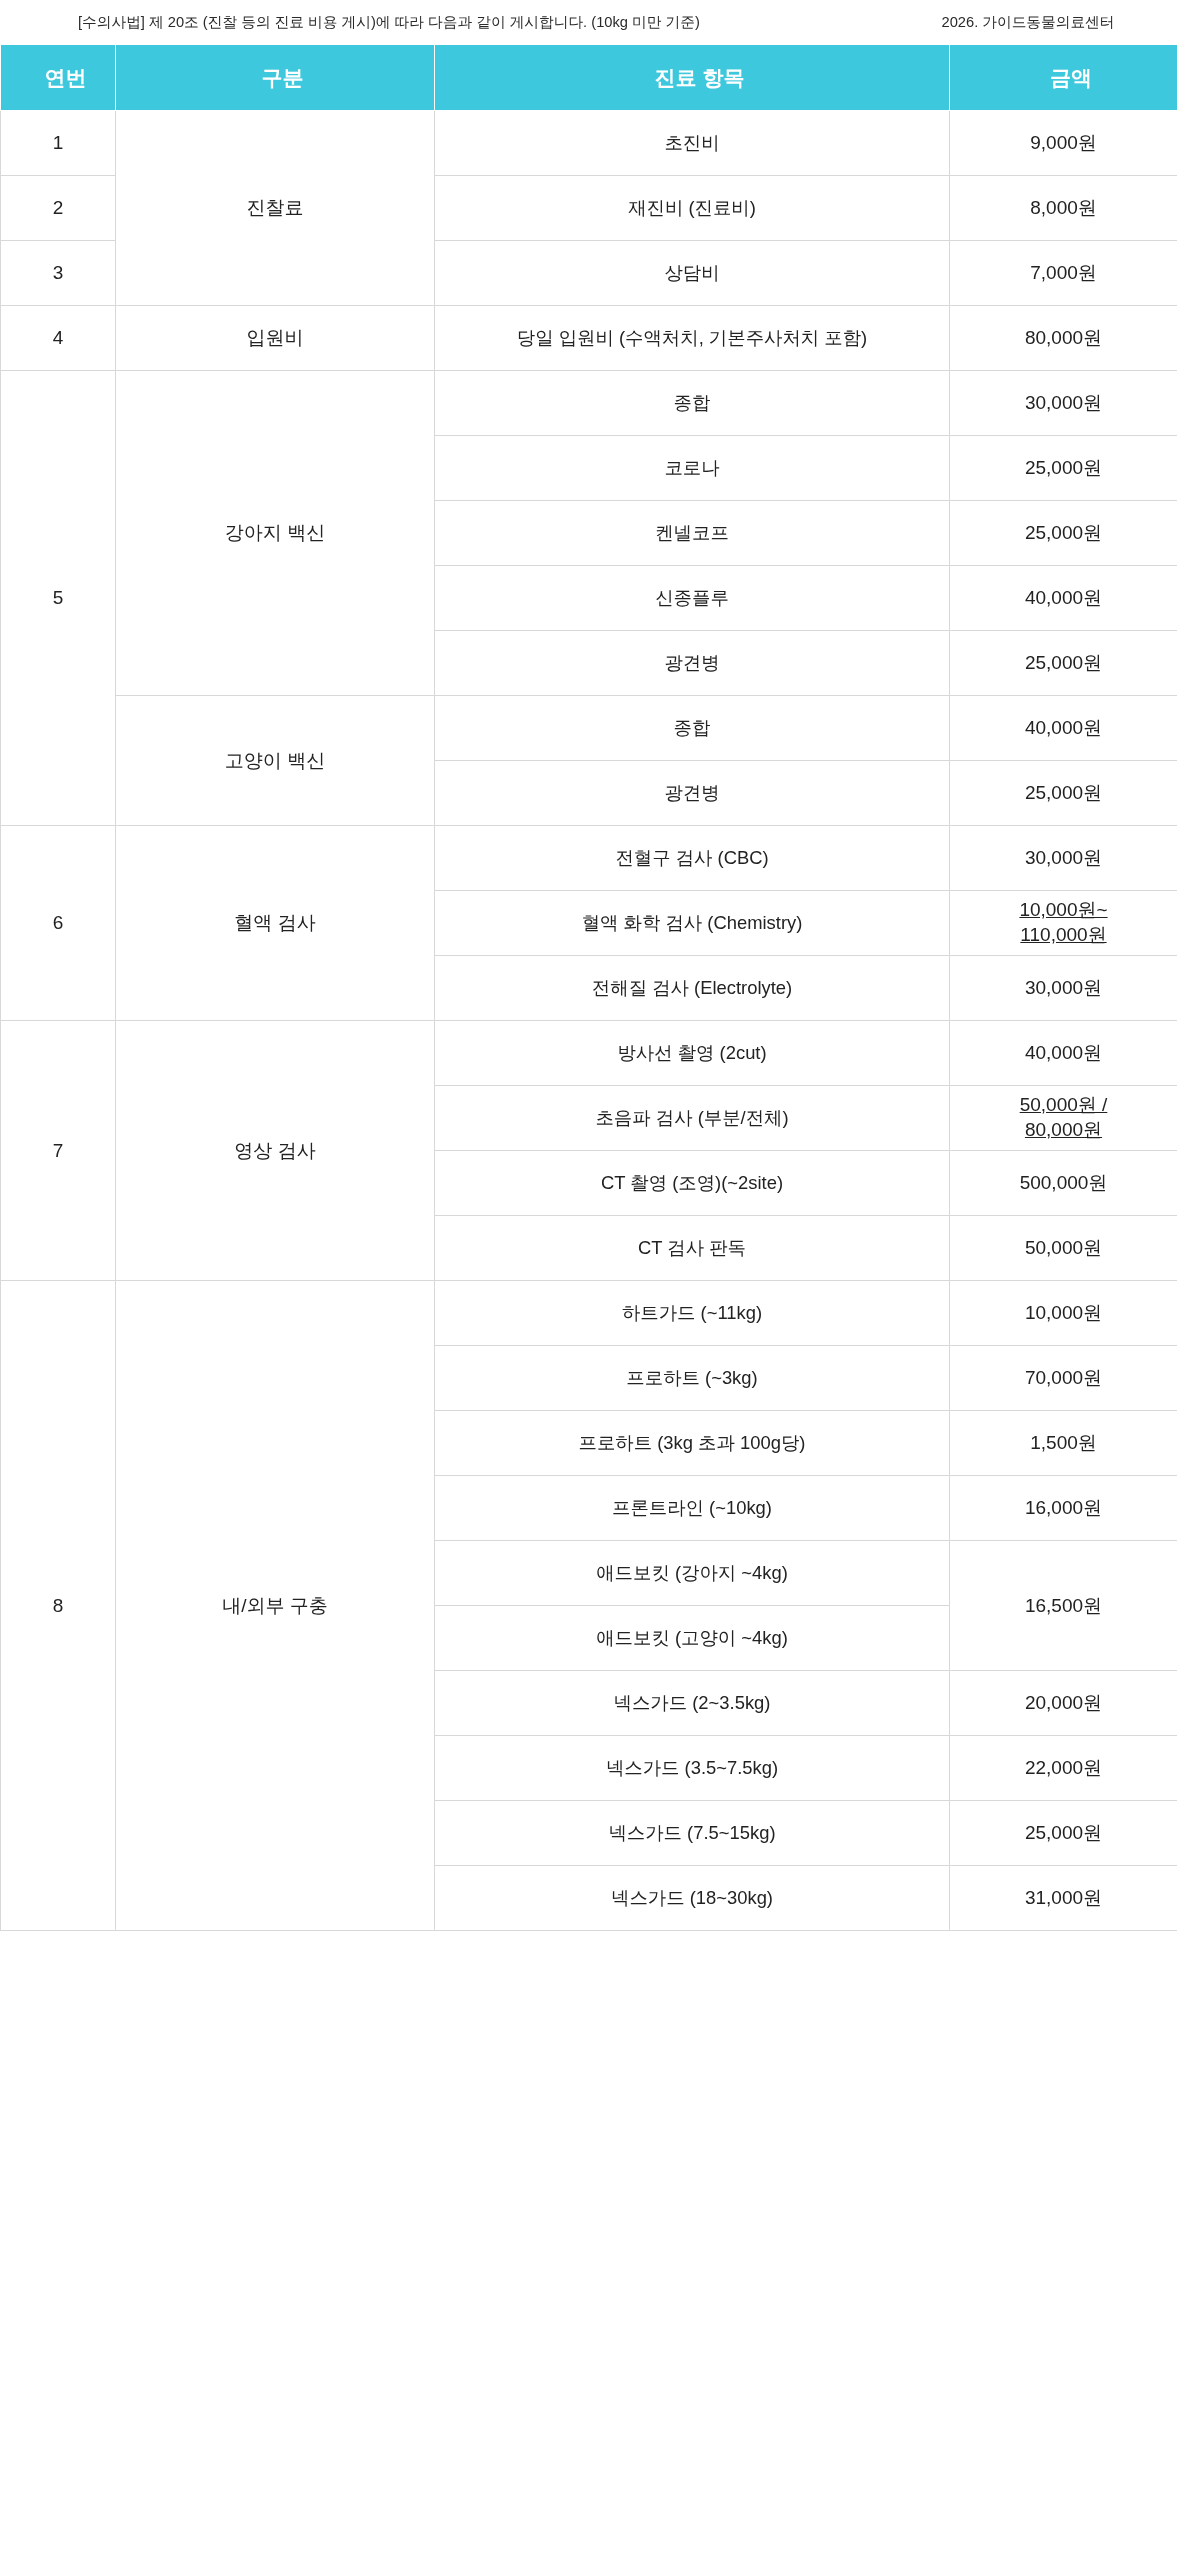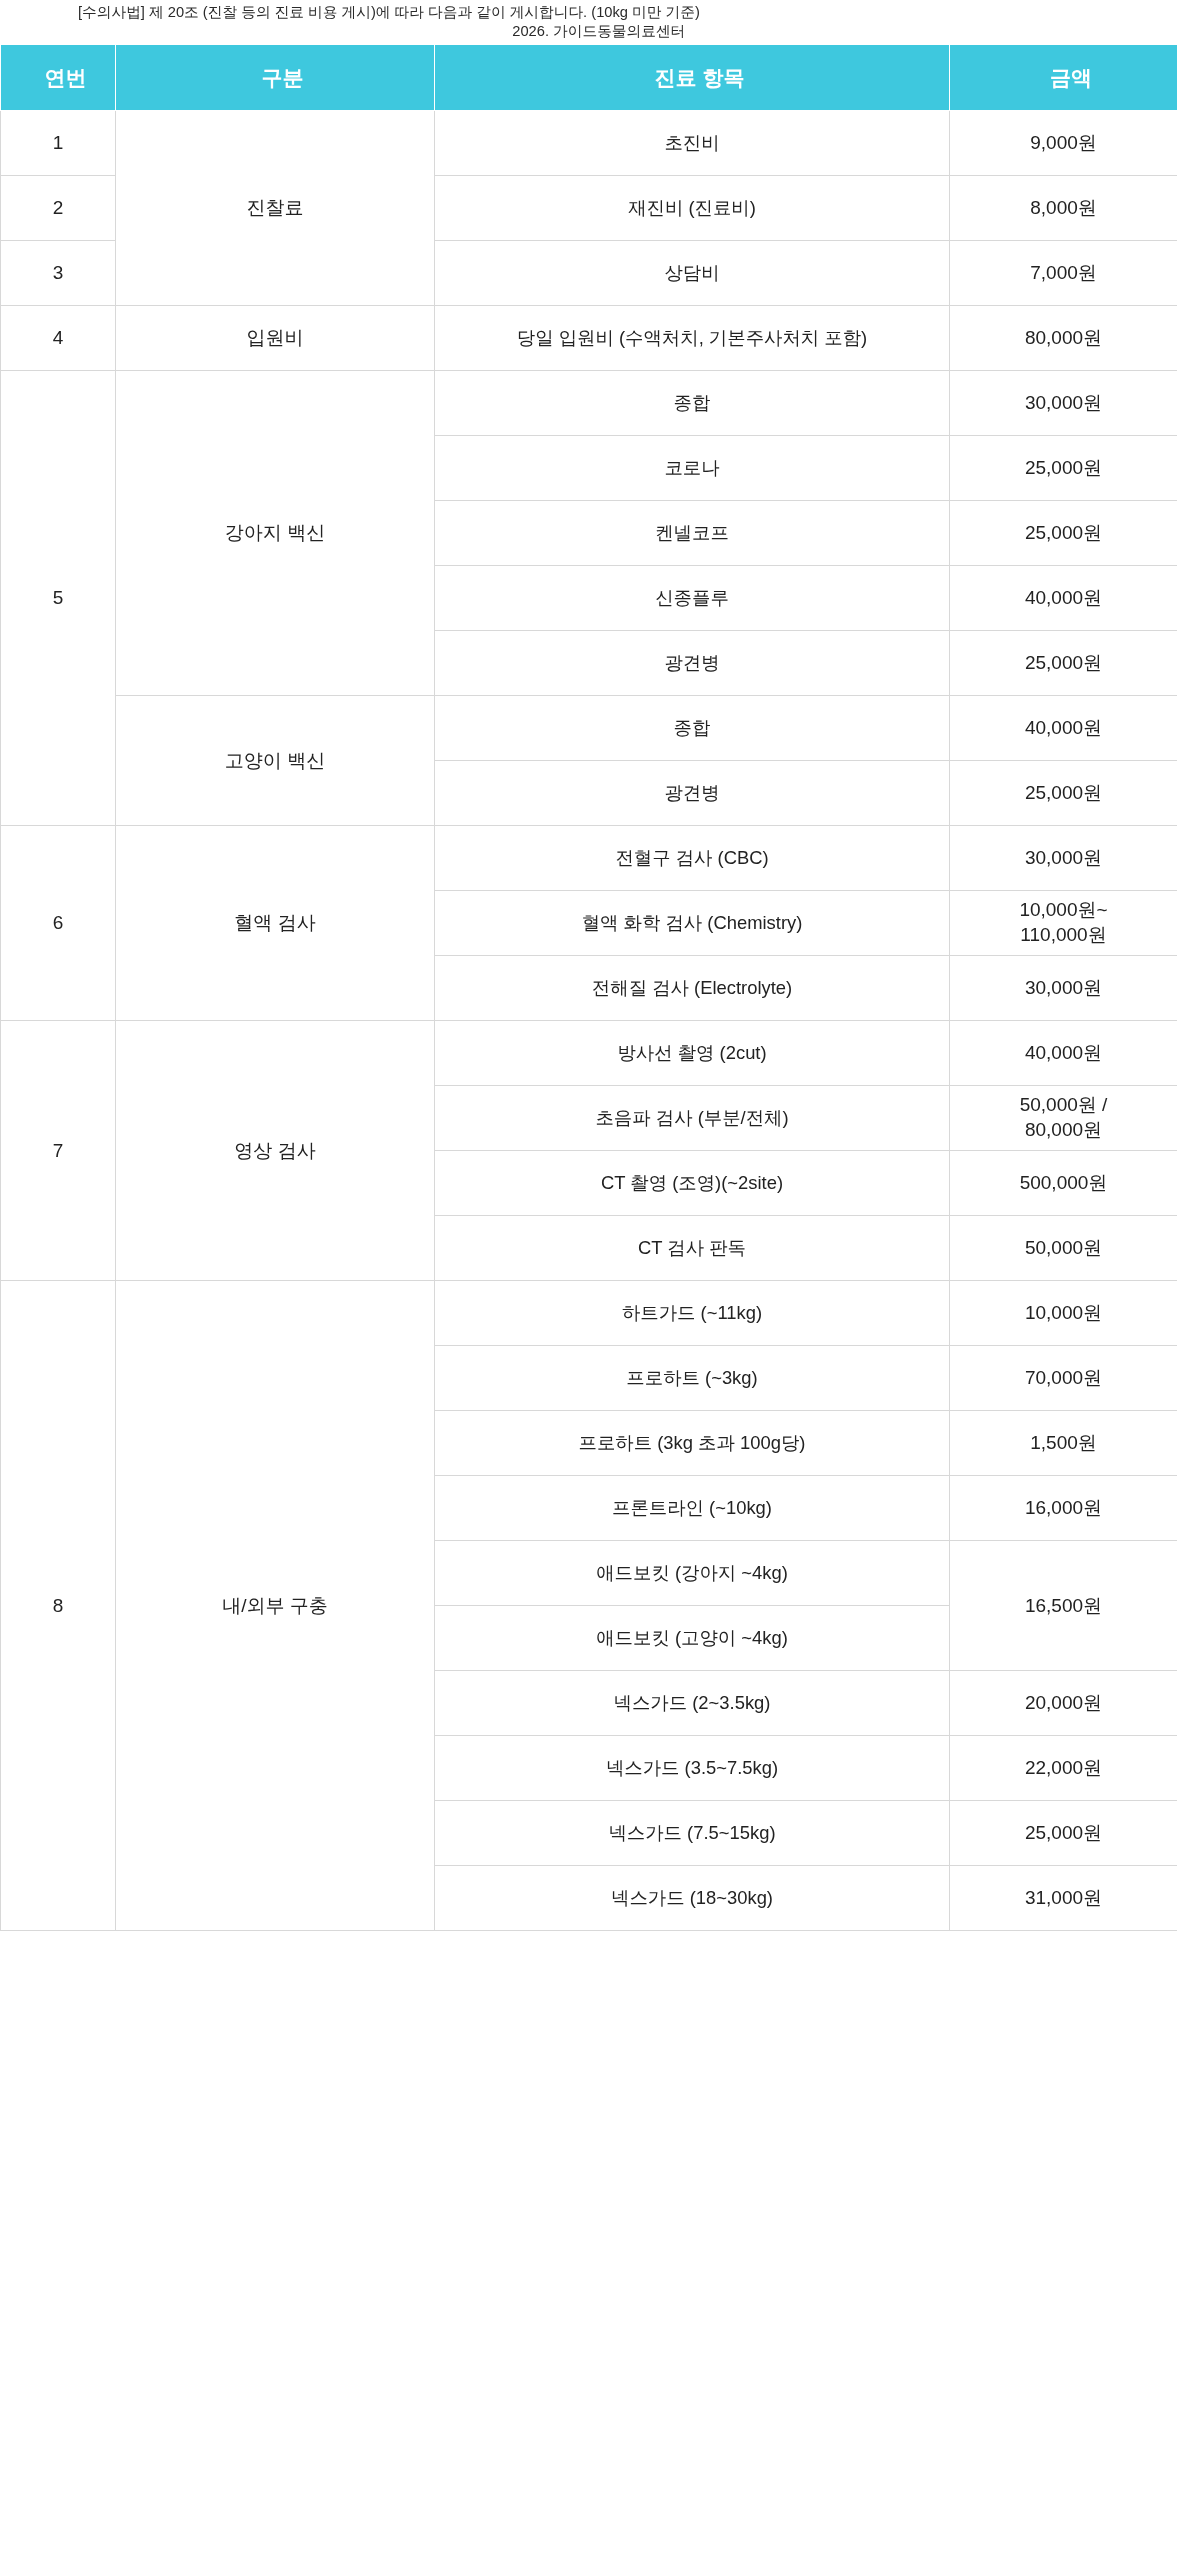--- a/index.html
+++ b/index.html
@@ -50,21 +50,20 @@
     font-size: 14.7px;
     color: #2a2a2a;
     margin-right: 24.5px;
     margin-left: 44px;
   }
   .subline-inner {
     display: flex;
     width: 100%;
     align-items: center;
     justify-content: space-between;
-    flex-direction: column;
   }
 
   
   table.price {
     border-collapse: collapse;
     width: 1178px;
     table-layout: fixed;
   }
   table.price col.c-no    { width: 115px; }
   table.price col.c-cat   { width: 319px; }
@@ -95,20 +94,21 @@
   table.price tbody td.no,
   table.price tbody td.cat {
     font-size: 19px;
   }
   table.price tbody td.price {
     font-size: 19px;
   }
   .two-line {
     display: block;
     line-height: 1.3;
+    text-decoration: underline;
   }
 </style>
 </head>
 <body>
 
 <div class="page">
 
 
   <div class="subline">
     <div class="subline-inner">

